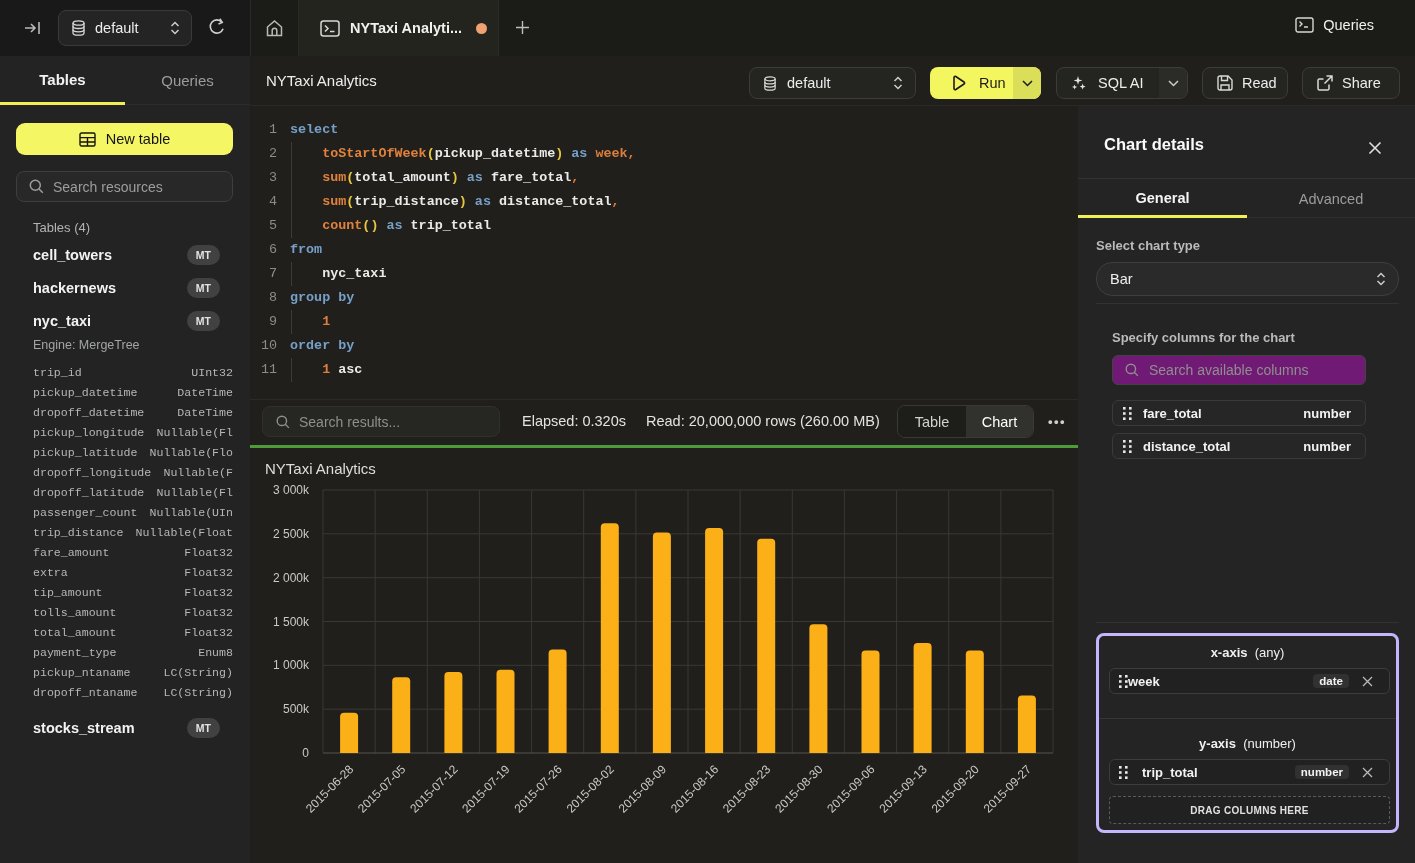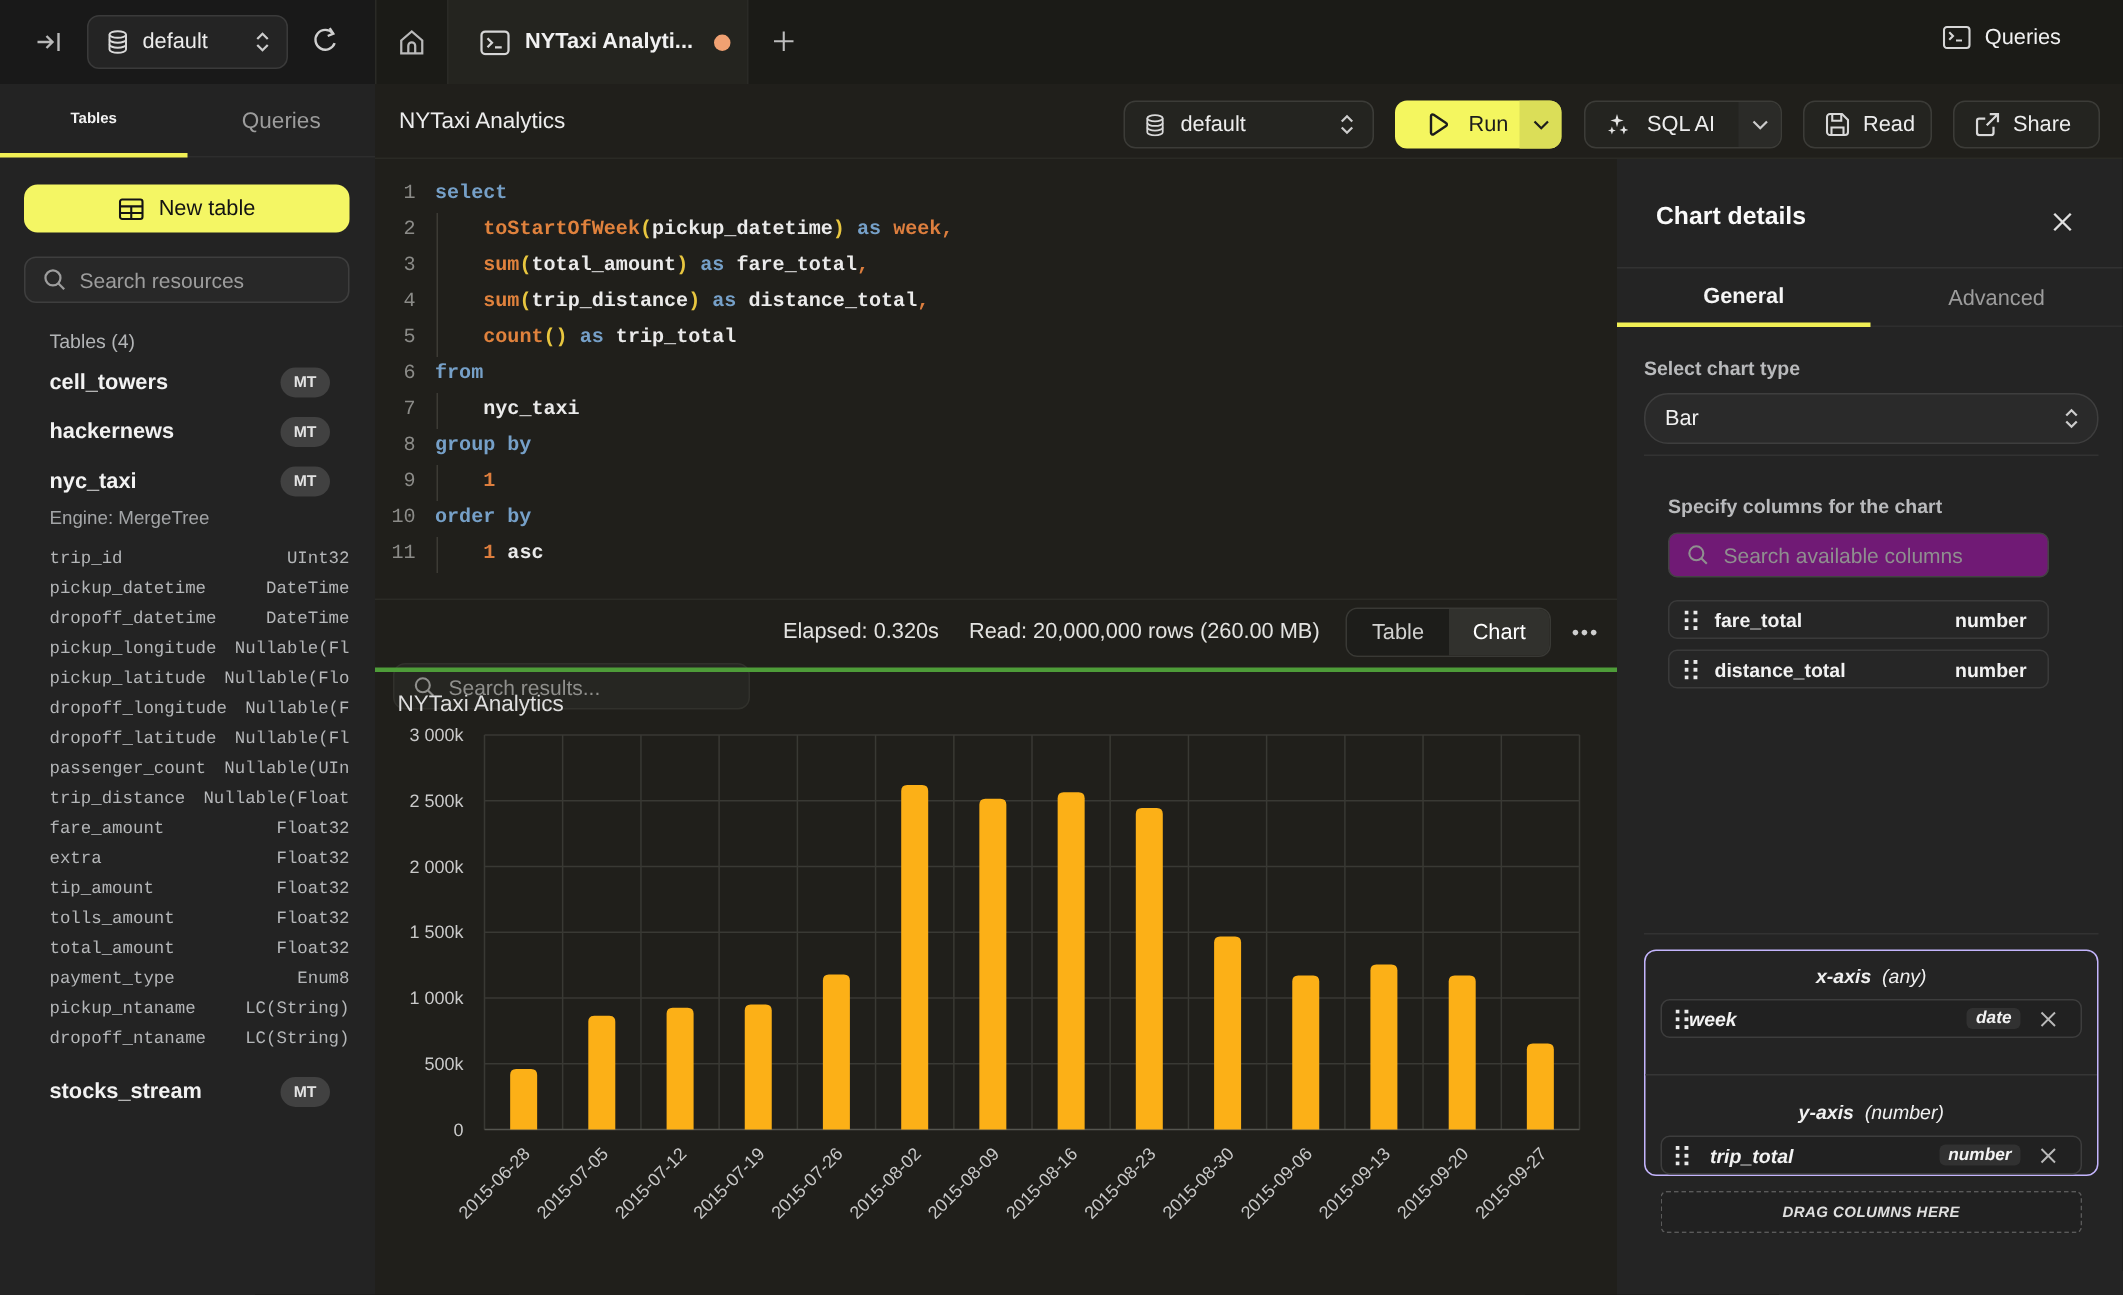--- a/index.html
+++ b/index.html
@@ -17,21 +17,21 @@
 #hometab { position:absolute; left:0; top:0; width:48px; height:56px; display:flex; align-items:center; justify-content:center; }
 #activetab { position:absolute; left:48px; top:0; width:200px; height:56px; background:#24241f; display:flex; align-items:center; }
 #activetab .ttl { color:#f1f1f1; font-size:14.5px; font-weight:600; margin-left:10px; }
 #activetab .dot { width:11px; height:11px; border-radius:50%; background:#f0a172; margin-left:14px; }
 #queriesbtn { position:absolute; right:41px; top:17px; display:flex; align-items:center; color:#f0f0f0; font-size:14.5px; }
 #queriesbtn svg { margin-right:9px; }
 
 
 #sidebar { position:absolute; left:0; top:56px; width:250px; height:807px; background:#232323; }
 #sbtabs { position:absolute; left:0; top:0; width:250px; height:49px; border-bottom:1px solid #2d2d2d; }
-#sbtabs .t1 { position:absolute; left:0; top:0; width:125px; height:49px; color:#f2f2f2; font-size:10px; font-weight:600; display:flex; align-items:center; justify-content:center; border-bottom:3px solid #f1ef55; }
+#sbtabs .t1 { position:absolute; left:0; top:0; width:125px; height:49px; color:#f2f2f2; font-size:15px; font-weight:600; display:flex; align-items:center; justify-content:center; border-bottom:3px solid #f1ef55; }
 #sbtabs .t2 { position:absolute; left:125px; top:0; width:125px; height:49px; color:#9c9c9c; font-size:15px; display:flex; align-items:center; justify-content:center; }
 #newtable { position:absolute; left:16px; top:67px; width:217px; height:32px; background:#f4f664; border-radius:9px; display:flex; align-items:center; justify-content:center; color:#131313; font-size:14.5px; font-weight:400; }
 #newtable svg { margin-right:10px; }
 #sbsearch { position:absolute; left:16px; top:115px; width:217px; height:31px; background:#282828; border:1px solid #3e3e3e; border-radius:8px; display:flex; align-items:center; color:#9d9d9d; font-size:14px; }
 #sbsearch svg { margin-left:12px; margin-right:9px; }
 .sblabel { position:absolute; left:33px; color:#b2b4b6; font-size:13px; }
 .tbrow { position:absolute; left:33px; right:30px; height:24px; display:flex; align-items:center; }
 .tbrow .nm { color:#f2f2f2; font-size:14.5px; font-weight:600; flex:1; }
 .mt { background:#414141; color:#e2e2e2; font-size:10.5px; font-weight:700; border-radius:10px; padding:4px 9px; }
 .colrow { position:absolute; left:33px; width:200px; height:20px; font-family:"Liberation Mono", monospace; font-size:11.6px; line-height:20px; color:#b4b6b8; display:flex; white-space:nowrap; overflow:hidden; }
@@ -43,21 +43,21 @@
 #mainhdr .qtitle { position:absolute; left:16px; top:16px; color:#ededed; font-size:15px; font-weight:400; }
 .hbtn { position:absolute; top:11px; height:32px; background:#242420; border:1px solid #3c3c38; border-radius:8px; display:flex; align-items:center; color:#ededed; font-size:14.5px; font-weight:600; }
 #editor { position:absolute; left:0; top:50px; width:828px; height:344px; font-family:"Liberation Mono", monospace; font-size:13.4px; font-weight:700; }
 .eline { position:absolute; left:0; height:24px; line-height:24px; white-space:pre; }
 .lno { position:absolute; width:27px; text-align:right; color:#8b8b88; font-weight:400; font-size:13.4px; height:24px; line-height:24px; }
 .kw { color:#76a0c8; } .fn { color:#e0823d; } .pr { color:#e8c63f; } .id { color:#eaeaea; } .nu { color:#dd7e3e; }
 .iguide { position:absolute; width:1px; background:#3c3b35; }
 
 
 #rtoolbar { position:absolute; left:0; top:343px; width:828px; height:46px; border-top:1px solid #2b2b26; background:#201f1b; }
-#rsearch { position:absolute; left:12px; top:6px; width:238px; height:31px; background:#262622; border:1px solid #31312c; border-radius:8px; display:flex; align-items:center; color:#8f8f8c; font-size:14px;margin-top:36px; }
+#rsearch { position:absolute; left:12px; top:6px; width:238px; height:31px; background:#262622; border:1px solid #31312c; border-radius:8px; display:flex; align-items:center; color:#8f8f8c; font-size:14px; }
 #rsearch svg { margin-left:13px; margin-right:9px; }
 .rstat { position:absolute; top:13px; color:#e3e3e1; font-size:14.5px; }
 #segctl { position:absolute; left:647px; top:5px; width:137px; height:33px; border:1px solid #393935; border-radius:8px; overflow:hidden; display:flex; }
 #segctl .sg1 { width:69px; background:#1d1d1a; color:#d2d2d0; font-size:14.5px; display:flex; align-items:center; justify-content:center; }
 #segctl .sg2 { width:68px; background:#31312d; color:#ffffff; font-size:14.5px; font-weight:400; display:flex; align-items:center; justify-content:center; }
 #dots3 { position:absolute; left:798px; top:14px; color:#cecece; font-size:13px; font-weight:700; letter-spacing:1.5px; }
 #greenline { position:absolute; left:0; top:389px; width:828px; height:3px; background:#4e9c39; }
 
 
 #rpanel { position:absolute; left:1078px; top:106px; width:337px; height:757px; background:#242424; }
@@ -67,21 +67,21 @@
 #rptabs .a { position:absolute; left:0; top:0; width:169px; height:38px; color:#f5f5f5; font-size:14.5px; font-weight:600; display:flex; align-items:center; justify-content:center; border-bottom:3px solid #f1ef55; }
 #rptabs .b { position:absolute; left:169px; top:0; width:168px; height:38px; color:#9c9c9c; font-size:14.5px; display:flex; align-items:center; justify-content:center; }
 .rplabel { position:absolute; color:#b9babc; font-size:13px; font-weight:600; }
 #barsel { position:absolute; left:18px; top:156px; width:303px; height:34px; background:#2a2a2a; border:1px solid #3e3e3e; border-radius:16px; display:flex; align-items:center; color:#f0f0f0; font-size:14.5px; }
 .rpdivider { position:absolute; left:18px; width:303px; height:1px; background:#323232; }
 #colsearch { position:absolute; left:34px; top:249px; width:254px; height:30px; background:#701a75; border:1px solid #434343; border-radius:6px; display:flex; align-items:center; color:#8f8f8f; font-size:14px; }
 #colsearch svg { margin-left:12px; margin-right:10px; }
 .chip { position:absolute; height:26px; background:#262626; border:1px solid #3a3a3a; border-radius:6px; display:flex; align-items:center; }
 .chip .nm { color:#f2f2f2; font-size:13px; font-weight:700; }
 .chip .ty { position:absolute; color:#f2f2f2; font-size:13px; font-weight:700; }
-#axesbox { position:absolute; left:18px; top:527px; width:303px; height:151px; border:1px solid #c4b5fd; border-radius:8px;font-style:italic; }
+#axesbox { position:absolute; left:18px; top:527px; width:303px; height:200px; border:3px solid #c4b5fd; border-radius:8px; }
 .axhdr { position:absolute; width:100%; text-align:center; color:#f0f0f0; font-size:13px; }
 .badge { background:#313131; border-radius:4px; color:#f2f2f2; font-size:11.5px; font-weight:700; padding:1px 6px; }
 #dragbox { position:absolute; left:10px; top:160px; width:281px; height:28px; background:#212121; border:1px dashed #5a5a5a; border-radius:4px; display:flex; align-items:center; justify-content:center; color:#e0e0e0; font-size:10px; font-weight:700; letter-spacing:0.3px; }
 </style>
 </head>
 <body>
 <div id="topbar">
   <div class="lsec">
     <svg class="abs" style="left:24px;top:20px" width="17" height="16" viewBox="0 0 17 16" fill="none" stroke="#b9b9b9" stroke-width="1.6">
         <path d="M1 8 H11 M7 4 L11 8 L7 12 M15 2 V14"></path>

